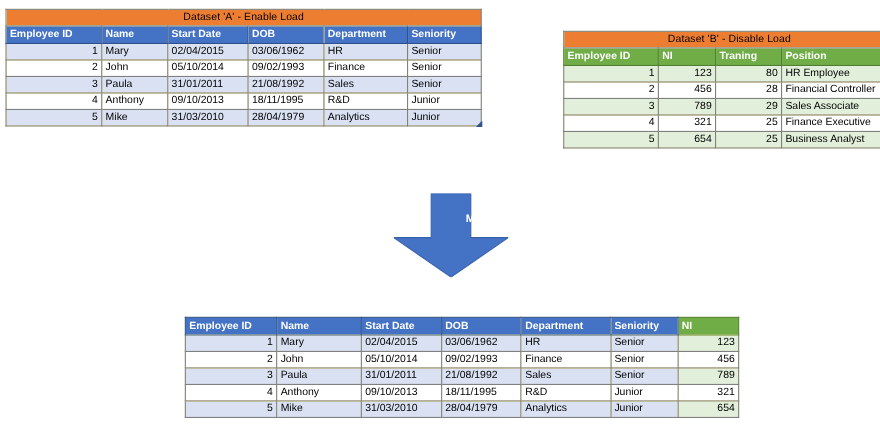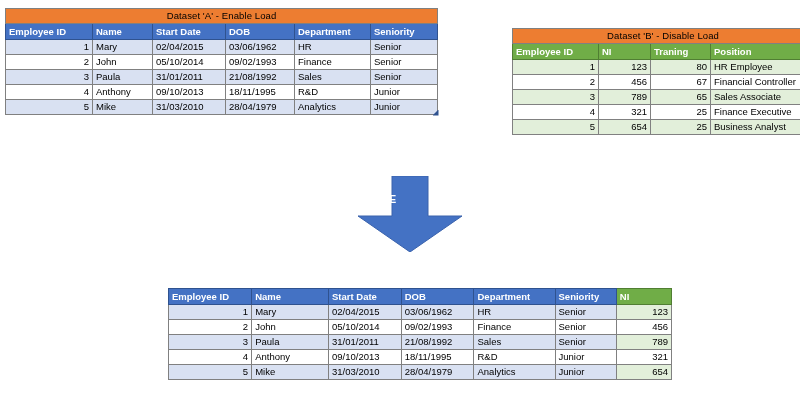--- a/index.html
+++ b/index.html
@@ -100,21 +100,21 @@
     top: 176px;
     width: 104px;
     height: 76px;
   }
   .merge-arrow svg { display: block; }
   .merge-label {
     position: absolute;
     left: 0;
     top: 18px;
     width: 104px;
-    text-align: left;
+    text-align: right;
     font-size: 10px;
     font-weight: bold;
     color: #ffffff;
     letter-spacing: .4px;
     pointer-events: none;
   }
 </style>
 </head>
 <body>
 
@@ -203,27 +203,27 @@
     </tr>
     <tr class="green-band">
       <td class="num">1</td>
       <td class="num">123</td>
       <td class="num">80</td>
       <td class="txt">HR Employee</td>
     </tr>
     <tr class="green-plain">
       <td class="num">2</td>
       <td class="num">456</td>
-      <td class="num">67</td>
+      <td class="num">28</td>
       <td class="txt">Financial Controller</td>
     </tr>
     <tr class="green-band">
       <td class="num">3</td>
       <td class="num">789</td>
-      <td class="num">65</td>
+      <td class="num">29</td>
       <td class="txt">Sales Associate</td>
     </tr>
     <tr class="green-plain">
       <td class="num">4</td>
       <td class="num">321</td>
       <td class="num">25</td>
       <td class="txt">Finance Executive</td>
     </tr>
     <tr class="green-band">
       <td class="num">5</td>

